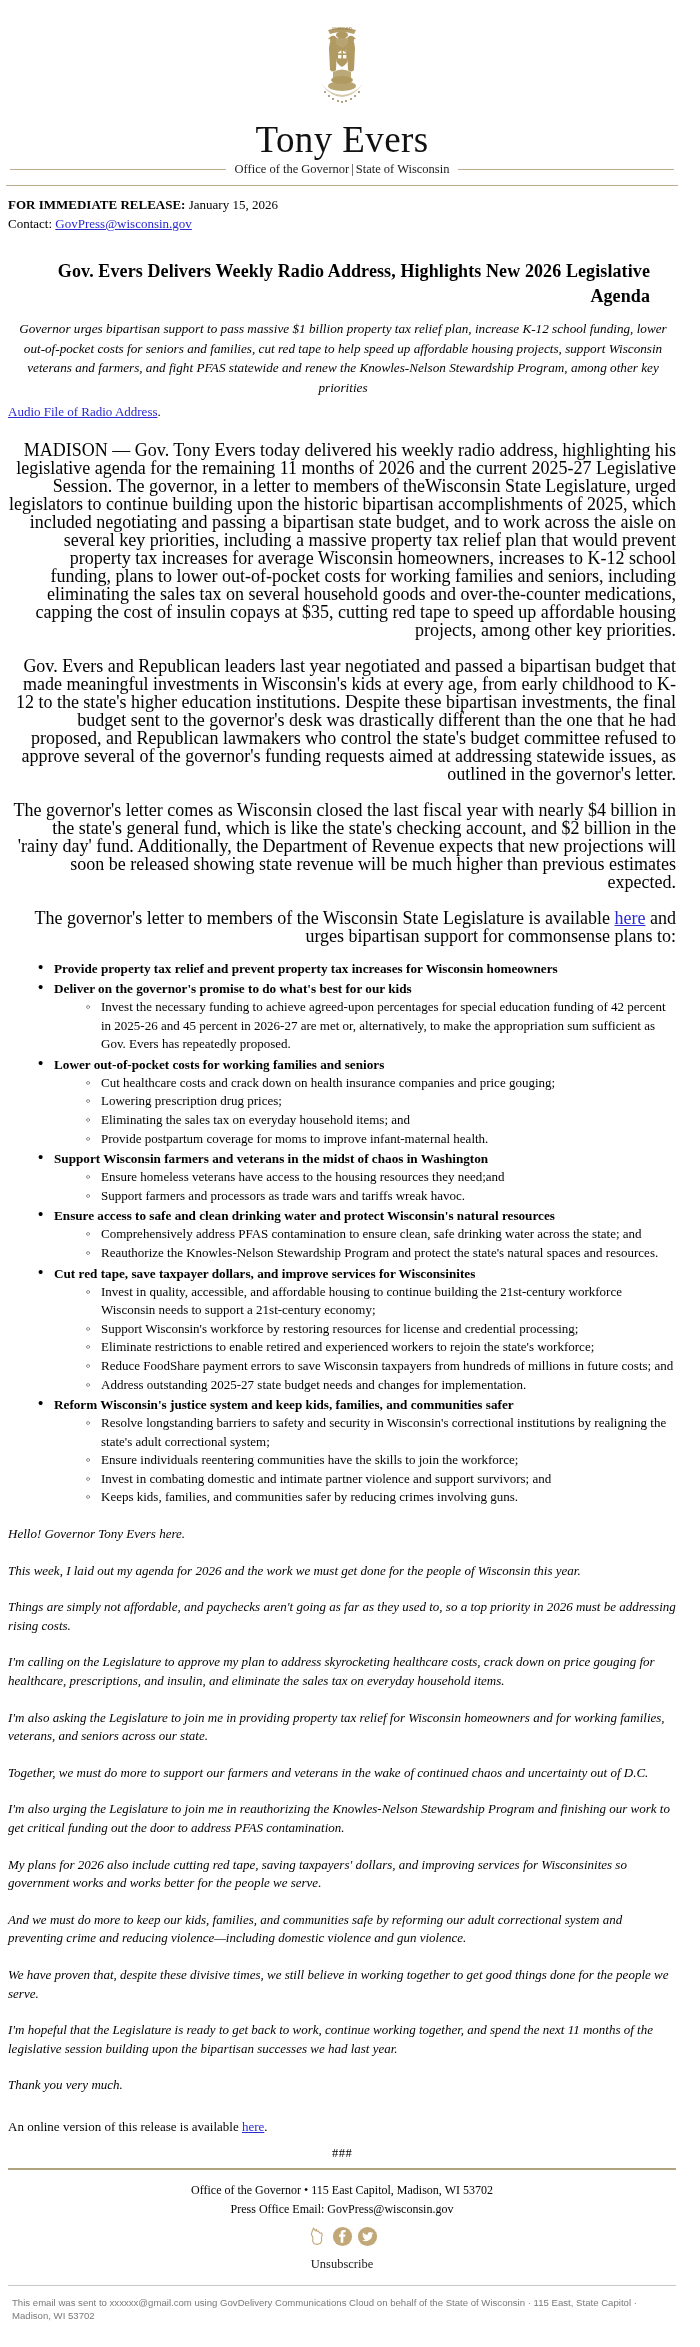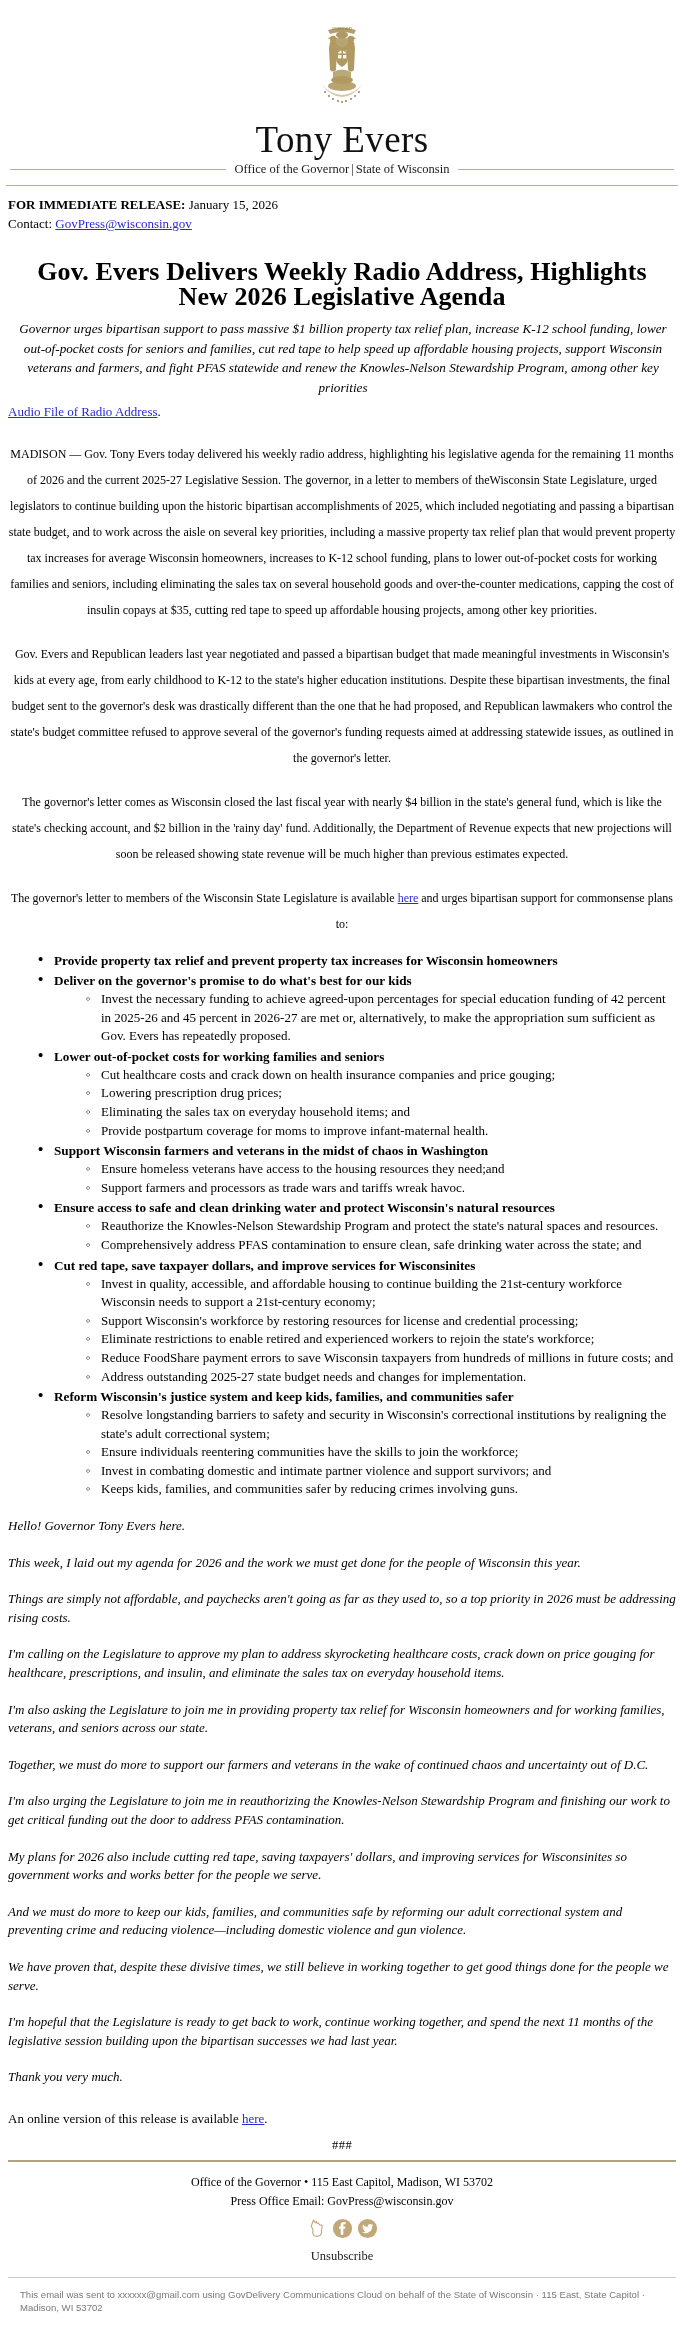--- a/index.html
+++ b/index.html
@@ -37,43 +37,43 @@
     height: 1px; background: #b9ad8d; margin: 8px 6px 0 6px;
   }
 
   
   .meta { padding: 9px 8px 0 8px; font-size: 13px; line-height: 19px; }
   .meta .lbl { font-weight: bold; }
   a.link { color: #2a2ad0; text-decoration: underline; }
 
   
   h1.headline {
-    font-size: 26px;
+    font-size: 18px;
     line-height: 25px;
     font-weight: bold;
-    text-align: center;
+    text-align: right;
     margin: 26px 34px 10px 34px;
     letter-spacing: 0.1px;
   }
   .deck {
     font-style: italic;
     font-size: 13.2px;
     line-height: 19.5px;
     text-align: center;
     margin: 0 10px 0 12px;
   }
   .audio-line { padding: 5px 8px 0 8px; font-size: 13px; line-height: 19px; }
 
   
   .body { padding: 0 8px; }
   .body p {
-    font-size: 12px;
-    line-height: 26px;
+    font-size: 18px;
+    line-height: 18px;
     margin: 18px 0 0 0;
-    text-align: center;
+    text-align: right;
   }
   .body p.first { margin-top: 20px; }
 
   
   ul.plans {
     list-style: none;
     margin: 14px 0 0 0;
     padding: 0 0 0 30px;
   }
   ul.plans > li {
@@ -142,21 +142,21 @@
   .unsub {
     margin-top: 10px; font-size: 12.5px;
   }
   .unsub a { color: #1a1a1a; text-decoration: none; }
   .bottom-rule { height: 1px; background: #c8c8c8; margin: 13px 8px 0 8px; }
   .disclaimer {
     font-family: "Liberation Sans", sans-serif;
     font-size: 9.6px;
     line-height: 13.5px;
     color: #7a7a7a;
-    padding: 10px 8px 12px 20px;
+    padding: 10px 8px 12px 12px;
     text-align: left;
   }
 </style>
 </head>
 <body>
 
 <div class="page">
 
   <div class="masthead">
     <svg class="seal" viewBox="0 0 78 95">
@@ -259,22 +259,22 @@
       <li>
         <span>Support Wisconsin farmers and veterans in the midst of chaos in Washington</span>
         <ul class="sub">
           <li>Ensure homeless veterans have access to the housing resources they need;and</li>
           <li>Support farmers and processors as trade wars and tariffs wreak havoc.</li>
         </ul>
       </li>
       <li>
         <span>Ensure access to safe and clean drinking water and protect Wisconsin's natural resources</span>
         <ul class="sub">
+          <li>Comprehensively address PFAS contamination to ensure clean, safe drinking water across the state; and</li>
           <li>Reauthorize the Knowles-Nelson Stewardship Program and protect the state's natural spaces and resources.</li>
-          <li>Comprehensively address PFAS contamination to ensure clean, safe drinking water across the state; and</li>
         </ul>
       </li>
       <li>
         <span>Cut red tape, save taxpayer dollars, and improve services for Wisconsinites</span>
         <ul class="sub">
           <li>Invest in quality, accessible, and affordable housing to continue building the 21st-century workforce Wisconsin needs to support a 21st-century economy;</li>
           <li>Support Wisconsin's workforce by restoring resources for license and credential processing;</li>
           <li>Eliminate restrictions to enable retired and experienced workers to rejoin the state's workforce;</li>
           <li>Reduce FoodShare payment errors to save Wisconsin taxpayers from hundreds of millions in future costs; and</li>
           <li>Address outstanding 2025-27 state budget needs and changes for implementation.</li>

